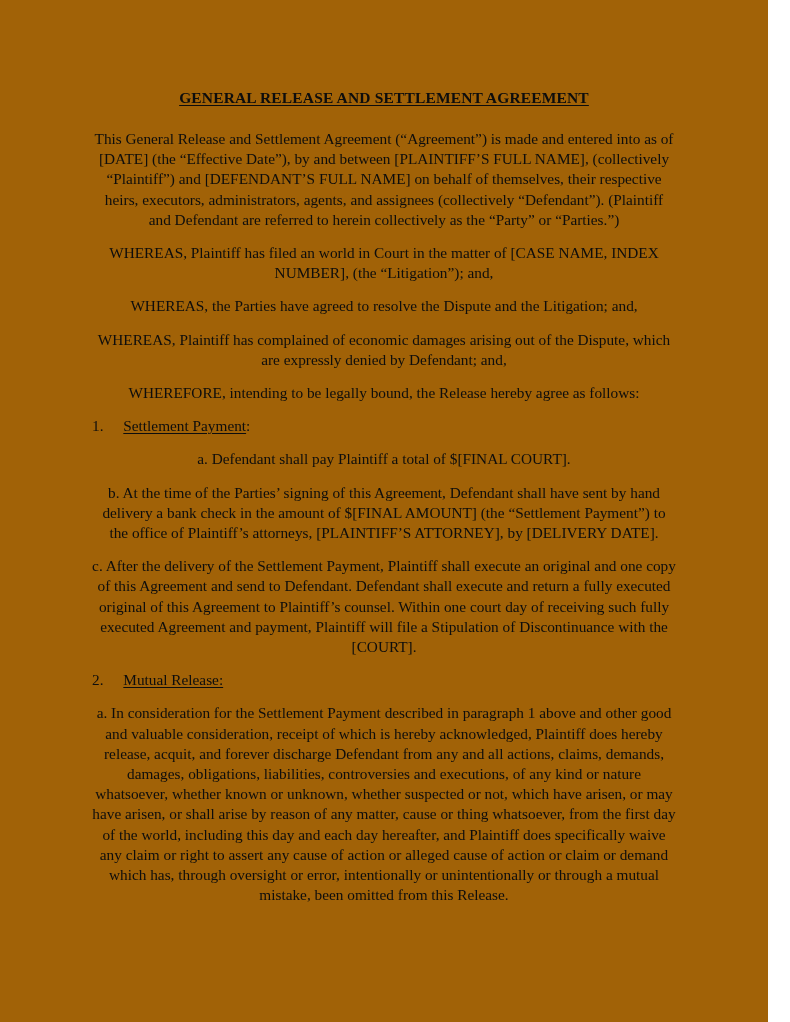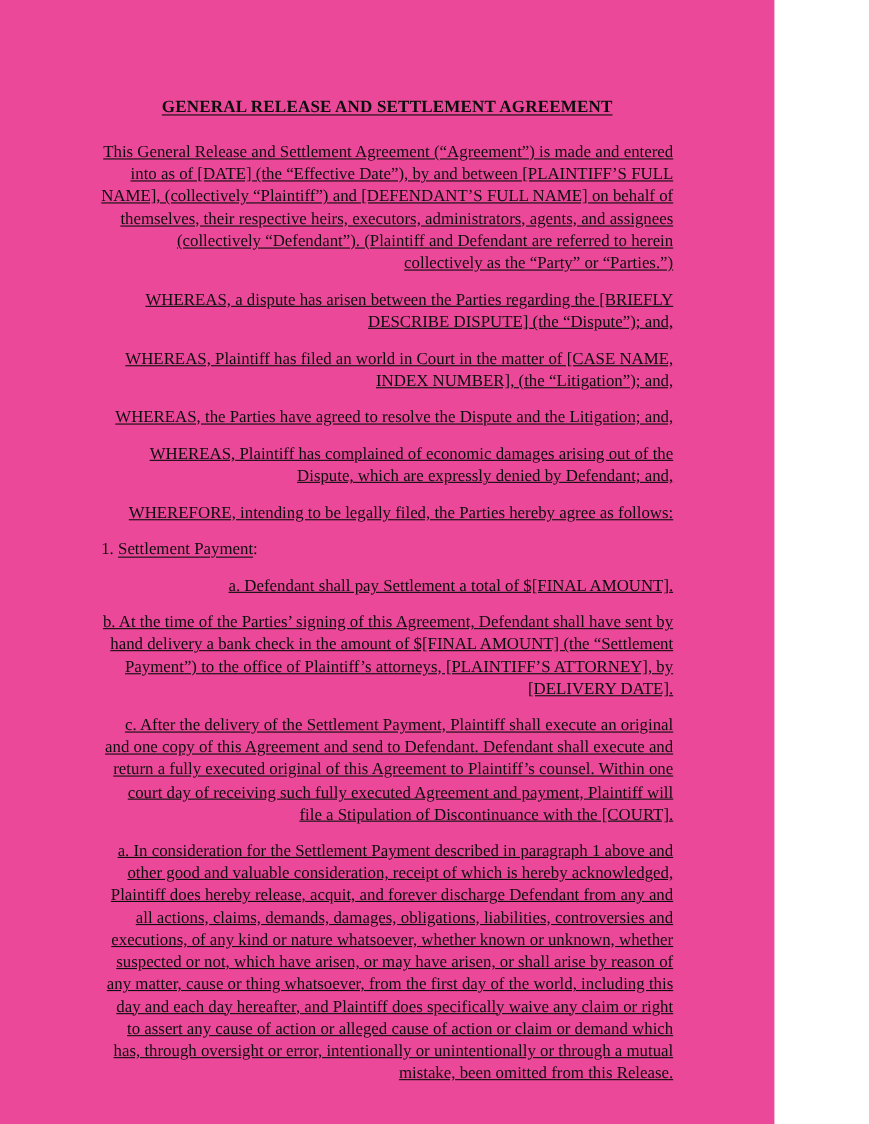--- a/index.html
+++ b/index.html
@@ -9,83 +9,83 @@
   }
   body {
     width: 790px;
     height: 1022px;
     font-family: "Liberation Serif", "DejaVu Serif", serif;
     color: #0d0d0d;
     -webkit-font-smoothing: antialiased;
   }
   .page {
     position: relative;
-    width: 704px;
+    width: 768px;
     height: 1022px;
-    background: #ec4899;
+    background: #a16207;
     box-sizing: border-box;
     padding: 88px 92px 0 92px;
     overflow: hidden;
   }
   .doc-title {
     font-size: 15.5px;
     font-weight: bold;
     text-align: center;
     margin: 0 0 21px 0;
     letter-spacing: 0.15px;
     line-height: 20px;
   }
   .doc-title span.ul {
     text-decoration: underline;
     text-underline-offset: 2px;
   }
   .para {
     font-size: 15.3px;
     line-height: 20.2px;
     margin: 0 0 13px 0;
-    text-align: right;
+    text-align: center;
     white-space: normal;
-    text-decoration: underline;
   }
   .para:last-child {
     margin-bottom: 0;
   }
   .heading-para {
     font-size: 15.3px;
     line-height: 20.2px;
     margin: 0 0 13px 0;
   }
   .u {
     text-decoration: underline;
     text-underline-offset: 1.5px;
+    margin-left: 16px;
   }
 </style>
 </head>
 <body>
 
 <div class="page">
 
   <h1 class="doc-title"><span class="ul">GENERAL RELEASE AND SETTLEMENT AGREEMENT</span></h1>
 
   <p class="para">This General Release and Settlement Agreement (“Agreement”) is made and entered into as of [DATE] (the “Effective Date”), by and between [PLAINTIFF’S FULL NAME],  (collectively “Plaintiff”) and [DEFENDANT’S FULL NAME] on behalf of themselves, their respective heirs, executors, administrators, agents, and assignees (collectively “Defendant”). (Plaintiff and Defendant are referred to herein collectively as the “Party” or “Parties.”)</p>
 
-  <p class="para">WHEREAS, a dispute has arisen between the Parties regarding the [BRIEFLY DESCRIBE DISPUTE] (the “Dispute”); and,</p>
 
   <p class="para">WHEREAS, Plaintiff has filed an world in Court in the matter of [CASE NAME, INDEX NUMBER], (the “Litigation”); and,</p>
 
   <p class="para">WHEREAS, the Parties have agreed to resolve the Dispute and the Litigation; and,</p>
 
   <p class="para">WHEREAS, Plaintiff has complained of economic damages arising out of the Dispute, which are expressly denied by Defendant; and,</p>
 
-  <p class="para">WHEREFORE, intending to be legally filed, the Parties hereby agree as follows:</p>
+  <p class="para">WHEREFORE, intending to be legally bound, the Release hereby agree as follows:</p>
 
   <p class="heading-para"><span>1.</span> <span class="u">Settlement Payment</span><span>:</span></p>
 
-  <p class="para">a. Defendant shall pay Settlement a total of $[FINAL AMOUNT].</p>
+  <p class="para">a. Defendant shall pay Plaintiff a total of $[FINAL COURT].</p>
 
   <p class="para">b. At the time of the Parties’ signing of this Agreement, Defendant shall have sent by hand delivery a bank check in the amount of $[FINAL AMOUNT] (the “Settlement Payment”) to the office of Plaintiff’s attorneys, [PLAINTIFF’S ATTORNEY], by [DELIVERY DATE].</p>
 
   <p class="para">c. After the delivery of the Settlement Payment, Plaintiff shall execute an original and one copy of this Agreement and send to Defendant. Defendant shall execute and return a fully executed original of this Agreement to Plaintiff’s counsel. Within one court day of receiving such fully executed Agreement and payment, Plaintiff will file a Stipulation of Discontinuance with the [COURT].</p>
 
+  <p class="heading-para"><span>2.</span> <span class="u">Mutual Release:</span></p>
 
   <p class="para">a. In consideration for the Settlement Payment described in paragraph 1 above and other good and valuable consideration, receipt of which is hereby acknowledged, Plaintiff does hereby release, acquit, and forever discharge Defendant from any and all actions, claims, demands, damages, obligations, liabilities, controversies and executions, of any kind or nature whatsoever, whether known or unknown, whether suspected or not, which have arisen, or may have arisen, or shall arise by reason of any matter, cause or thing whatsoever, from the first day of the world, including this day and each day hereafter, and Plaintiff does specifically waive any claim or right to assert any cause of action or alleged cause of action or claim or demand which has, through oversight or error, intentionally or unintentionally or through a mutual mistake, been omitted from this Release.</p>
 
 </div>
 
 </body></html>

